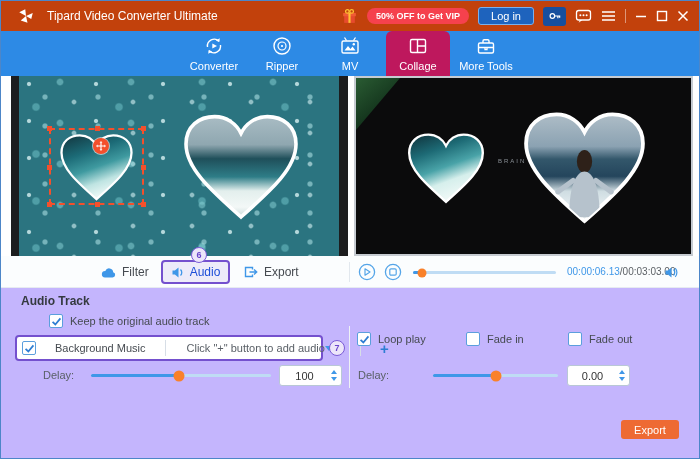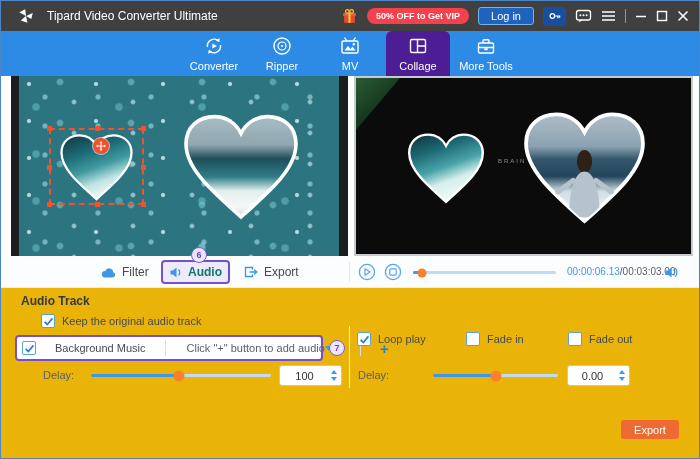--- a/index.html
+++ b/index.html
@@ -6,21 +6,21 @@
   html,body { background:#d9dfe6; }
   body { font-family:"Liberation Sans", sans-serif; }
   .window {
     position:relative; width:700px; height:459px; background:#ffffff;
     border:1px solid #4d86c8; overflow:hidden;
   }
 
   
   .titlebar {
     position:absolute; top:0; left:0; right:0; height:30px;
-    background:#404040; display:flex; align-items:center; padding:0 10px;justify-content:flex-end;
+    background:#c2410c; display:flex; align-items:center; padding:0 10px;justify-content:flex-end;
   }
   .app-logo { width:18px; height:18px; margin-left:6px; }
   .app-title { color:#fff; font-size:12px; margin-left:12px; }
   .tb-right { margin-left:auto; display:flex; align-items:center; gap:9px; }
   .vip-badge {
     background:#f5414d; color:#fff; font-size:9px; font-weight:bold;
     padding:3px 9px; border-radius:9px; white-space:nowrap;
   }
   .login-btn {
     background:#1e63bd; border:1px solid #79b0ec; color:#fff; font-size:11px;
@@ -36,21 +36,21 @@
   
   .nav {
     position:absolute; top:30px; left:0; right:0; height:45px;
     background:#2d8ae5; display:flex; justify-content:center; gap:4px;
   }
   .nav-tab {
     width:64px; display:flex; flex-direction:column; align-items:center;
     justify-content:center; gap:3px; color:#fff; font-size:11px;
     border-radius:6px 6px 0 0; cursor:pointer;
   }
-  .nav-tab.active { background:#4c1d95; }
+  .nav-tab.active { background:#be185d; }
 
   
   .previews { position:absolute; top:75px; left:0; right:0; height:180px; display:flex; padding-left:10px; }
   .preview-left { position:relative; width:337px; height:180px; background:#1c1d1e; overflow:hidden; }
   .video-teal {
     position:absolute; left:8px; right:9px; top:0; bottom:0;
     background-color:#2b7480;
     background-image:
       radial-gradient(circle at 10px 8px, rgba(228,250,250,.75) 1.5px, transparent 2.6px),
       radial-gradient(circle at 26px 21px, rgba(182,232,234,.55) 2px, transparent 3.2px),
@@ -85,21 +85,21 @@
     position:absolute; top:255px; left:0; right:0; height:32px;
     background:#fbfdfe; border-bottom:1px solid #e6ebf1;
   }
   .tool-item { position:absolute; top:0; height:32px; display:flex; align-items:center; gap:6px; cursor:pointer; }
   .tool-label { font-size:12px; color:#454a50; }
   .audio-box {
     position:absolute; left:160px; top:4px; width:69px; height:24px;
     border:2px solid #7450ce; border-radius:4px; background:rgba(116,80,206,.10);
     display:flex; align-items:center; justify-content:center; gap:5px; cursor:pointer;
   }
-  .audio-box .tool-label { color:#0f766e;font-weight:bold; }
+  .audio-box .tool-label { color:#1d4ed8; }
   .step-badge {
     width:16px; height:16px; border-radius:50%; background:#ece5fa;
     border:1.5px solid #7a5bd6; color:#6a46cc; font-size:9px; font-weight:bold;
     display:flex; align-items:center; justify-content:center;
   }
   .badge-audio { position:absolute; left:190px; top:-9px; z-index:5; }
   .toolbar-divider { position:absolute; left:348px; top:6px; width:1px; height:20px; background:#e2e8ee; }
   .pb-btn { position:absolute; top:7px; width:18px; height:18px; cursor:pointer; }
   .playhead { position:absolute; left:412px; top:15px; width:143px; }
   .time-text { position:absolute; left:566px; top:10px; font-size:10px; white-space:nowrap; }
@@ -126,23 +126,23 @@
   .spinbox {
     position:absolute; width:63px; height:21px; border:1px solid #b9c8d6; border-radius:3px;
     background:#fff; display:flex; align-items:center;
   }
   .spin-val { flex:1; text-align:center; font-size:11px; color:#333; }
   .spin-arrows { width:12px; display:flex; flex-direction:column; align-items:center; gap:3px; padding-right:2px; cursor:pointer; }
   .arr-up { width:0; height:0; border-left:3.5px solid transparent; border-right:3.5px solid transparent; border-bottom:4.5px solid #3f97e8; }
   .arr-dn { width:0; height:0; border-left:3.5px solid transparent; border-right:3.5px solid transparent; border-top:4.5px solid #3f97e8; }
 
   
-  .audio-section { position:absolute; top:287px; left:0; right:0; bottom:0; background:#eab308; }
+  .audio-section { position:absolute; top:287px; left:0; right:0; bottom:0; background:#c4b5fd; }
   .section-title { position:absolute; left:20px; top:6px; font-size:12px; font-weight:bold; color:#34393f; }
-  .keep-row { left:40px; top:26px; }
+  .keep-row { left:48px; top:26px; }
   .bgm-box {
     position:absolute; left:14px; top:47px; width:308px; height:26px;
     border:2px solid #7450ce; border-radius:4px; background:#fff;
     display:flex; align-items:center; padding:0 5px; gap:19px;
   }
   .bgm-label { font-size:11px; color:#454a50; white-space:nowrap; }
   .v-sep { width:1px; height:16px; background:#d7dee6; flex:none; }
   .combo { flex:1; display:flex; align-items:center; height:20px; padding:0 2px; cursor:pointer; }
   .combo-text { flex:1; font-size:11px; color:#5a6067; white-space:nowrap; overflow:hidden; }
   .caret { width:0; height:0; border-left:4px solid transparent; border-right:4px solid transparent; border-top:5px solid #3f97e8; margin-right:6px; }

